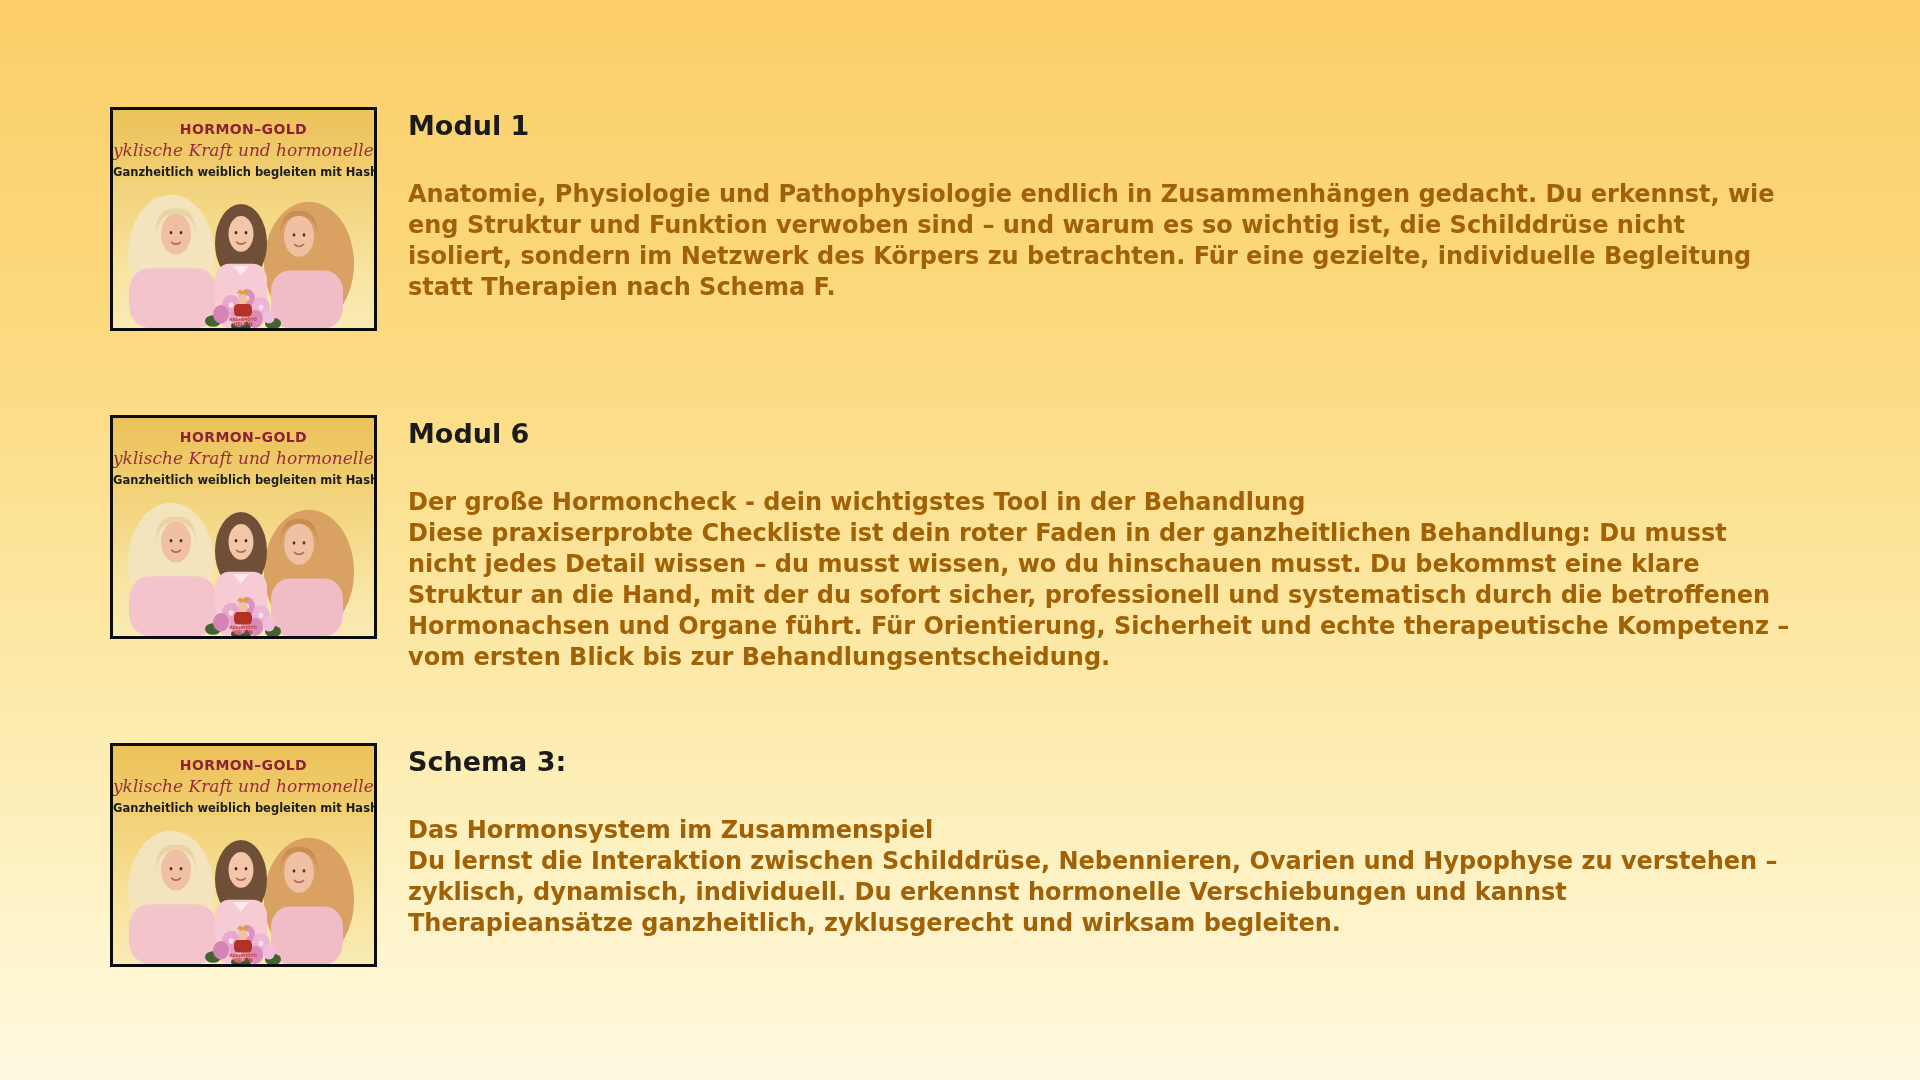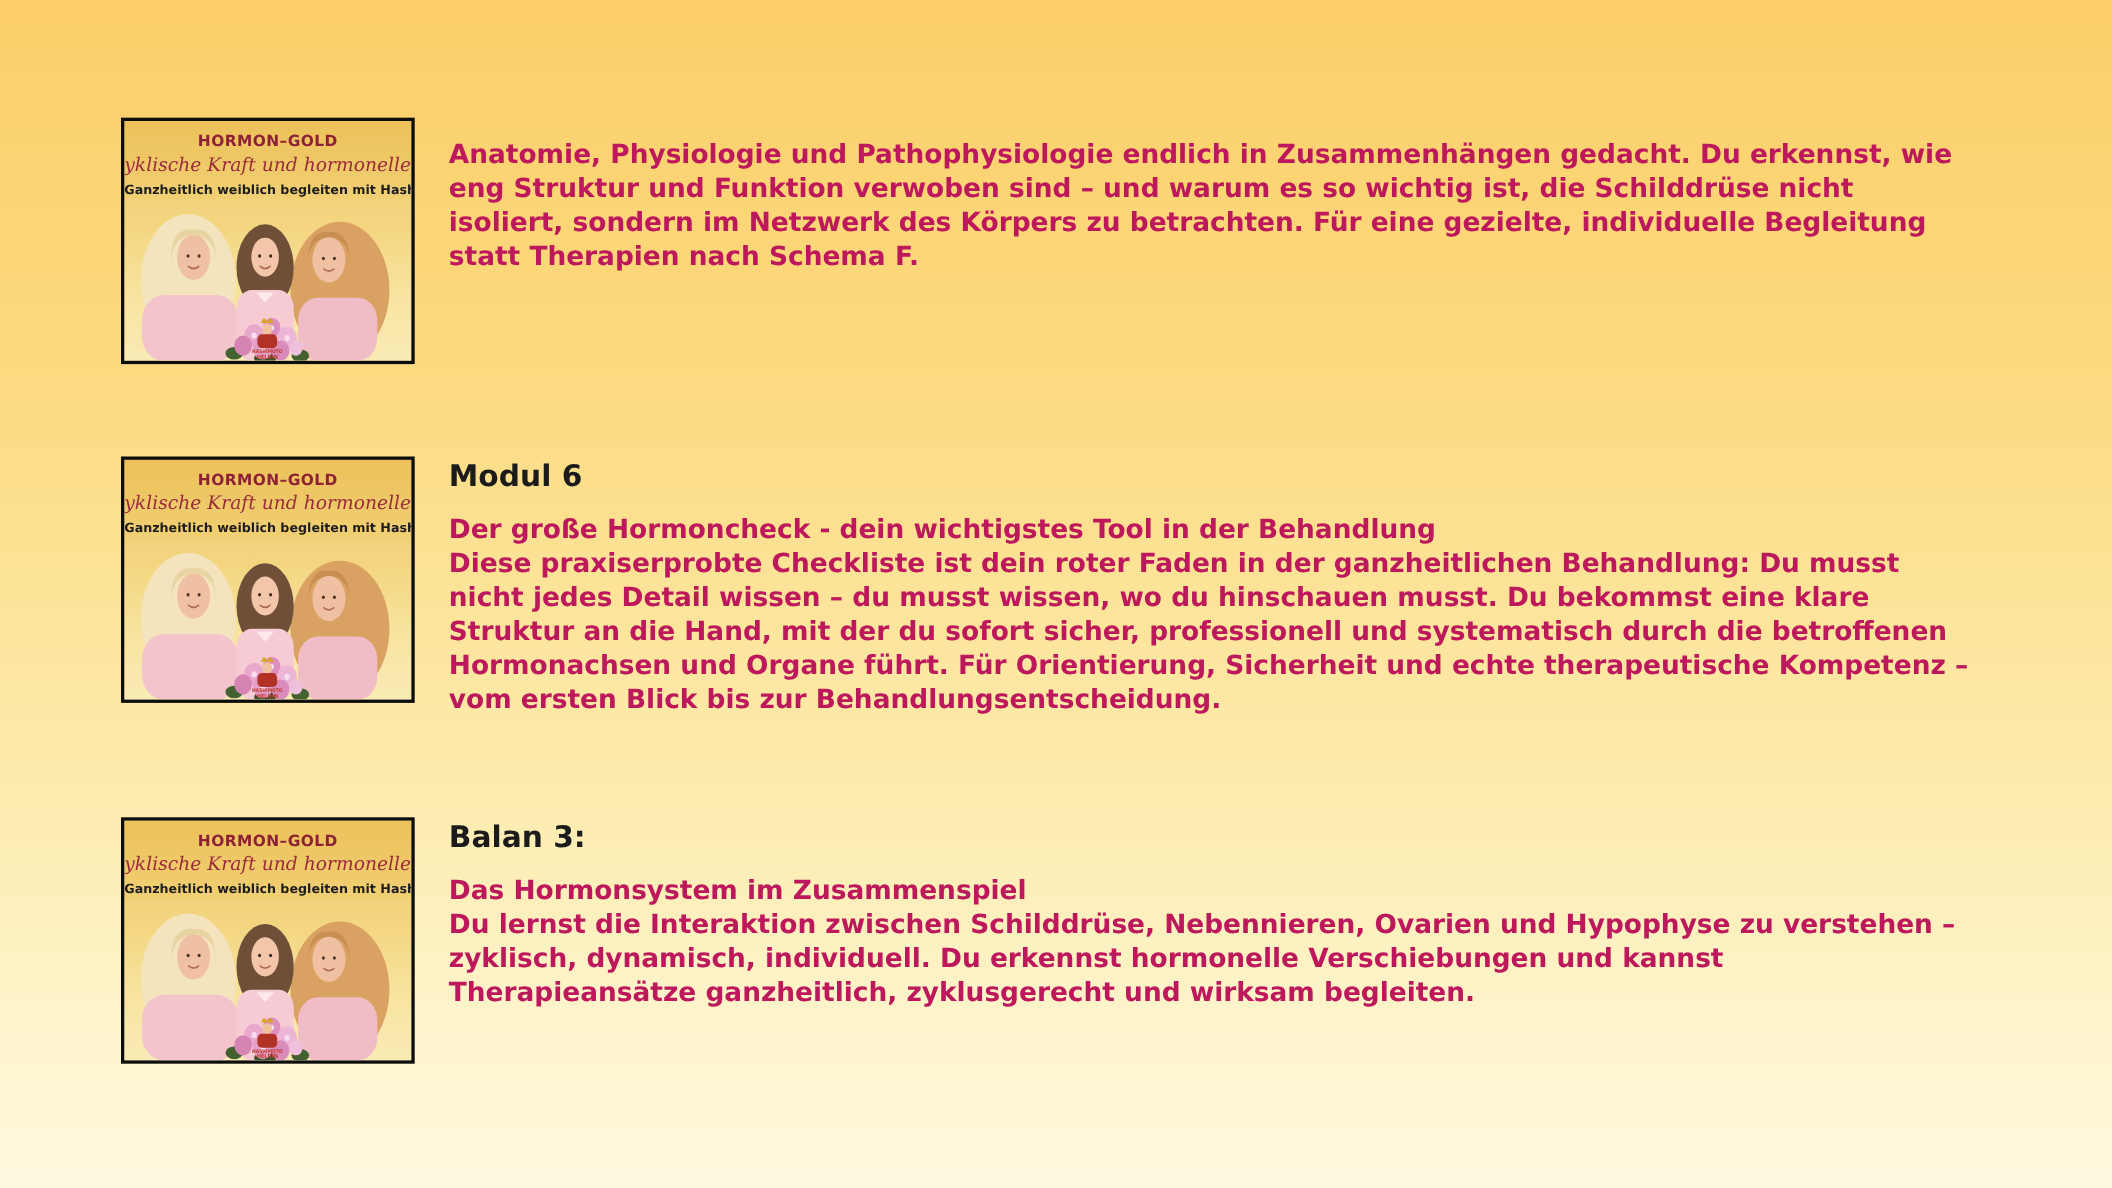--- a/index.html
+++ b/index.html
@@ -46,24 +46,24 @@
     font-size: 11.5px; font-weight: bold;
     color: #1d1d1d;
     white-space: nowrap;
     overflow: hidden;
   }
   .thumb-photo { width: 100%; flex: 1 1 auto; margin-top: 2px; }
 
   .text-col { margin-left: 31px; width: 1385px; padding-top: 2px; }
   .module-title { font-size: 27px; font-weight: bold; line-height: 33px; color: #1b1b1b; }
   .module-body {
-    margin-top: 16px;
+    margin-top: 37px;
     font-size: 24px; font-weight: bold;
     line-height: 31px;
-    color: #be185d;
+    color: #a16207;
     white-space: pre-line;
   }
 </style>
 </head>
 <body>
 
 <section class="module module-1">
   <div class="thumb">
     <div class="thumb-brand">HORMON–GOLD</div>
     <div class="thumb-script">yklische Kraft und hormonelle Balan</div>
@@ -122,20 +122,21 @@
       <g transform="translate(115,94)">
         <polygon points="9,4 12,0 15,3 18,0 21,4" fill="#d9a520"></polygon>
         <circle cx="15" cy="9" r="4.5" fill="#f0c29e"></circle>
         <rect x="6" y="13" width="18" height="11" rx="4" fill="#b23226"></rect>
         <text x="15" y="28" text-anchor="middle" font-size="4" font-weight="bold" fill="#c0392b">HASHIMOTO</text>
         <text x="15" y="32.5" text-anchor="middle" font-size="4.6" font-weight="bold" fill="#c0392b">HELDIN</text>
       </g>
     </svg>
   </div>
   <div class="text-col">
+    <h2 class="module-title">Modul 1</h2>
     <p class="module-body">Anatomie, Physiologie und Pathophysiologie endlich in Zusammenhängen gedacht. Du erkennst, wie eng Struktur und Funktion verwoben sind – und warum es so wichtig ist, die Schilddrüse nicht isoliert, sondern im Netzwerk des Körpers zu betrachten. Für eine gezielte, individuelle Begleitung statt Therapien nach Schema F.</p>
   </div>
 </section>
 
 <section class="module module-2">
   <div class="thumb">
     <div class="thumb-brand">HORMON–GOLD</div>
     <div class="thumb-script">yklische Kraft und hormonelle Balan</div>
     <div class="thumb-sub">Ganzheitlich weiblich begleiten mit Hashimoto</div>
     <svg class="thumb-photo" viewBox="0 0 261 128" preserveAspectRatio="none">
@@ -252,17 +253,17 @@
       <g transform="translate(115,94)">
         <polygon points="9,4 12,0 15,3 18,0 21,4" fill="#d9a520"></polygon>
         <circle cx="15" cy="9" r="4.5" fill="#f0c29e"></circle>
         <rect x="6" y="13" width="18" height="11" rx="4" fill="#b23226"></rect>
         <text x="15" y="28" text-anchor="middle" font-size="4" font-weight="bold" fill="#c0392b">HASHIMOTO</text>
         <text x="15" y="32.5" text-anchor="middle" font-size="4.6" font-weight="bold" fill="#c0392b">HELDIN</text>
       </g>
     </svg>
   </div>
   <div class="text-col">
-    <h2 class="module-title">Balan 3:</h2>
+    <h2 class="module-title">Schema 3:</h2>
     <p class="module-body">Das Hormonsystem im Zusammenspiel
 Du lernst die Interaktion zwischen Schilddrüse, Nebennieren, Ovarien und Hypophyse zu verstehen – zyklisch, dynamisch, individuell. Du erkennst hormonelle Verschiebungen und kannst Therapieansätze ganzheitlich, zyklusgerecht und wirksam begleiten.</p>
   </div>
 </section>
 
 </body></html>

